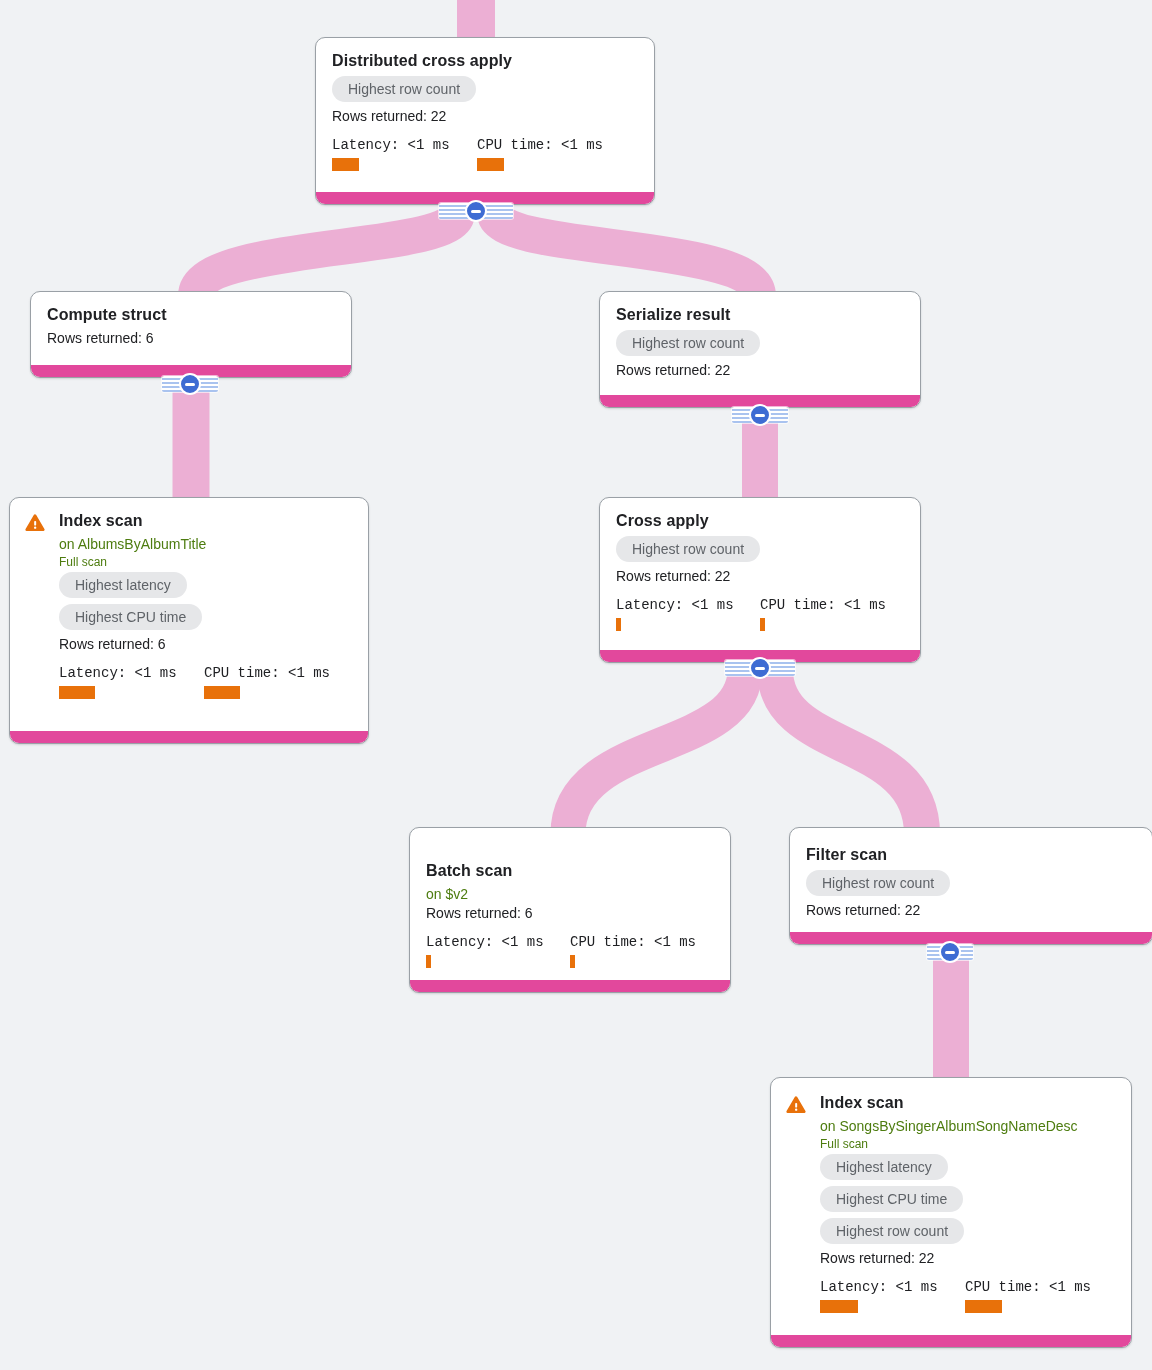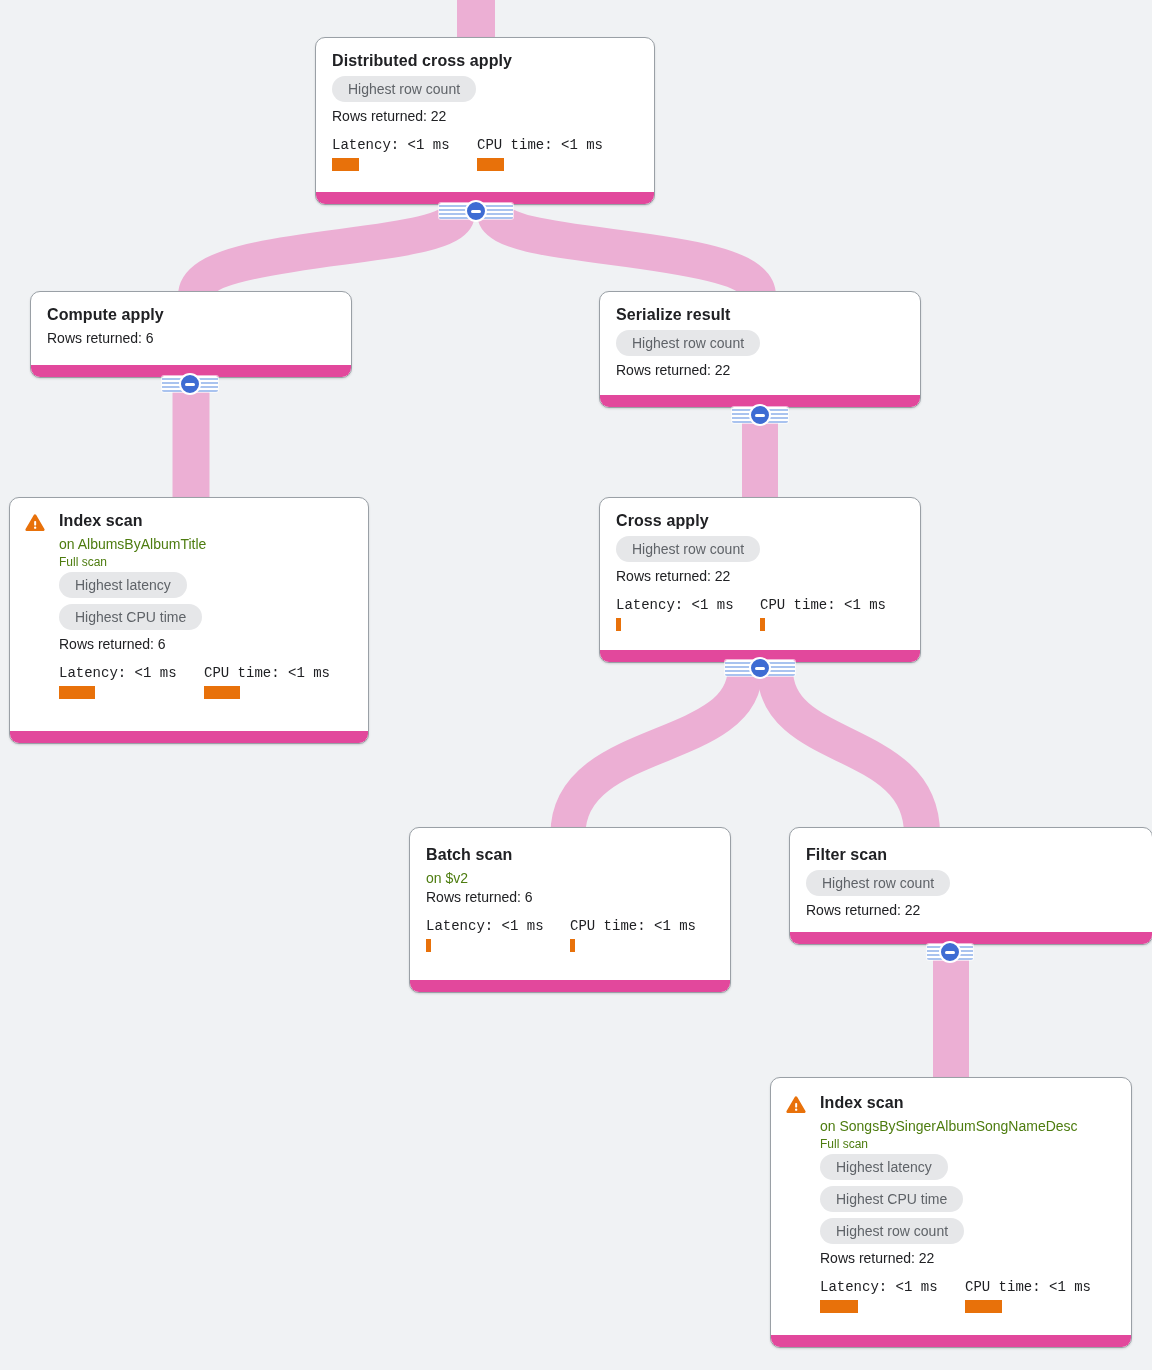--- a/index.html
+++ b/index.html
@@ -93,21 +93,21 @@
         <div class="mlabel">CPU time: &lt;1 ms</div>
         <div class="mbar" style="width: 27px;"></div>
       </div>
     </div>
   </div>
   <div class="card-accent"></div>
 </div>
 
 <div class="card" style="left:30px;top:291px;width:322px;height:87px">
   <div class="card-body">
-    <div class="title">Compute apply</div>
+    <div class="title">Compute struct</div>
     <div class="rows">Rows returned: 6</div>
   </div>
   <div class="card-accent"></div>
 </div>
 
 <div class="card" style="left:599px;top:291px;width:322px;height:117px">
   <div class="card-body">
     <div class="title">Serialize result</div>
     <div class="chips">
         <span class="chip">Highest row count</span>
@@ -163,21 +163,21 @@
       <div class="metric">
         <div class="mlabel">CPU time: &lt;1 ms</div>
         <div class="mbar" style="width: 5px;"></div>
       </div>
     </div>
   </div>
   <div class="card-accent"></div>
 </div>
 
 <div class="card" style="left:409px;top:827px;width:322px;height:166px">
-  <div class="card-body" style="padding-top:17px">
+  <div class="card-body" style="padding-top:33px">
     <div class="title">Batch scan</div>
     <div class="sub">on $v2</div>
     <div class="rows">Rows returned: 6</div>
     <div class="metrics">
       <div class="metric">
         <div class="mlabel">Latency: &lt;1 ms</div>
         <div class="mbar" style="width: 5px;"></div>
       </div>
       <div class="metric">
         <div class="mlabel">CPU time: &lt;1 ms</div>

